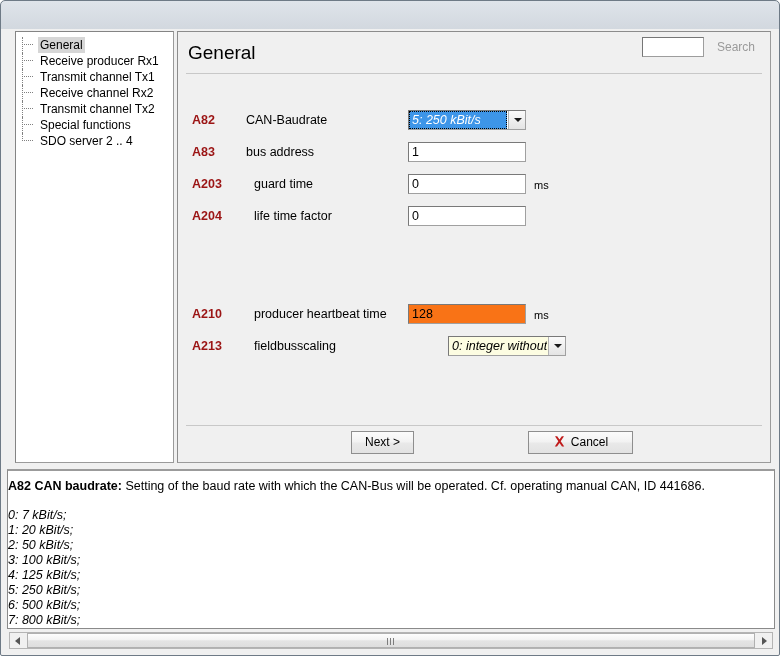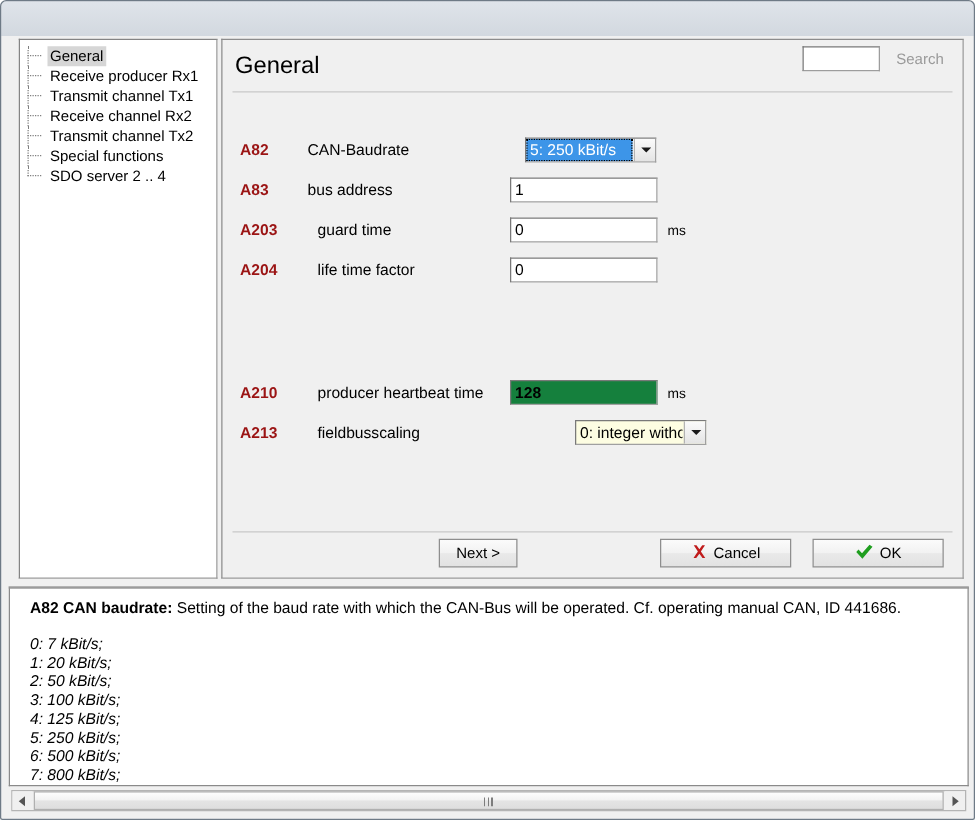--- a/index.html
+++ b/index.html
@@ -206,32 +206,33 @@
     border: 1px solid #a0a0a0;
     border-top-color: #797979;
     border-left-color: #797979;
     font-family: "Liberation Sans", sans-serif;
     font-size: 12.5px;
     color: #000;
     padding: 0 3px;
     line-height: 18px;
     outline: none;
   }
-  .textbox.modified { background: #15803d; font-weight: bold; }
+  .textbox.modified { background: #f97316; }
 
   .combo {
     position: absolute;
-    left: 242px; top: 0;
-    width: 105px; height: 20px;
+    left: 230px; top: 0;
+    width: 118px; height: 20px;
     box-sizing: border-box;
     border: 1px solid #a0a0a0;
     border-top-color: #797979;
     border-left-color: #797979;
     background: #ffffff;
     overflow: hidden;
+    font-style: italic;
   }
   .combo.modified { background: #fdfde2; margin-left: 40px; }
   .combo .combo-text {
     position: absolute;
     left: 0; top: 0; right: 18px; bottom: 0;
     font-size: 12.5px;
     line-height: 18px;
     padding-left: 3px;
     color: #000;
     white-space: nowrap;
@@ -297,21 +298,21 @@
 
   
   .help-panel {
     position: absolute;
     left: 2px; top: 440px;
     width: 768px; height: 160px;
     box-sizing: border-box;
     background: #ffffff;
     border: 1px solid #8a8a8a;
     border-top: 2px solid #9b9b9b;
-    padding: 7px 10px 0 16px;
+    padding: 7px 10px 0 0;
     overflow: hidden;
   }
   .help-lead {
     font-size: 12.5px;
     line-height: 16px;
     color: #000;
   }
   .help-lead .hl-code { font-weight: bold; }
   .help-gap { height: 14px; }
   .help-opt {
@@ -461,27 +462,20 @@
       </div>
 
       <div class="btn-rule"></div>
       <div class="dlg-btn btn-next">Next &gt;</div>
       <div class="dlg-btn btn-cancel">
         <span class="glyph-x">
           <svg width="13" height="13" viewBox="0 0 13 13">
             <path d="M2 1.2 L4.2 1.2 L6.5 4.4 L8.8 1.2 L11 1.2 L7.7 6.2 L11.2 11.4 L9 11.4 L6.5 7.9 L4 11.4 L1.8 11.4 L5.3 6.2 Z" fill="#c01c1c"></path>
           </svg>
         </span><span>Cancel</span>
-      </div>
-      <div class="dlg-btn btn-ok">
-        <span class="glyph-check">
-          <svg width="15" height="13" viewBox="0 0 15 13">
-            <path d="M1 6.6 L2.8 4.6 L5.6 7.6 L11.6 0.8 L14 2.4 L5.9 12 Z" fill="#1f9e1f"></path>
-          </svg>
-        </span><span>OK</span>
       </div>
 
     </div>
 
     <div class="help-panel">
       <div class="help-lead">
         <span class="hl-code">A82  CAN baudrate:</span><span> Setting of the baud rate with which the CAN-Bus will be operated. Cf. operating manual CAN, ID 441686.</span>
       </div>
       <div class="help-gap"></div>
       <div class="help-opt">0: 7 kBit/s;</div>

